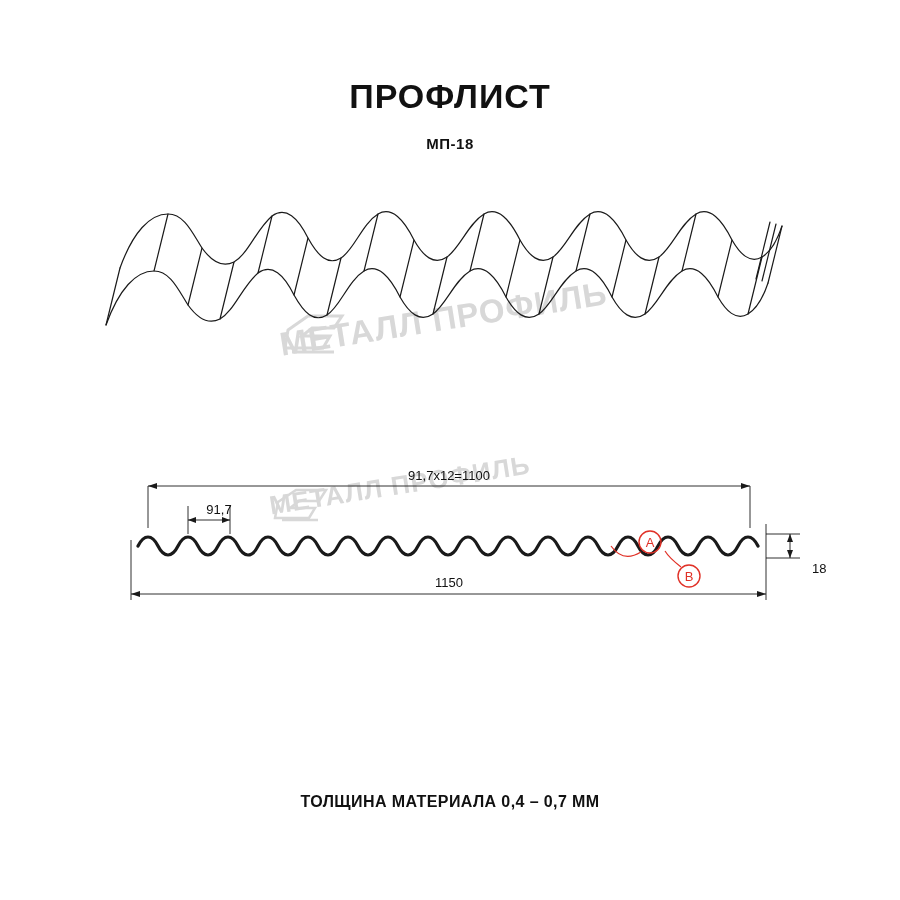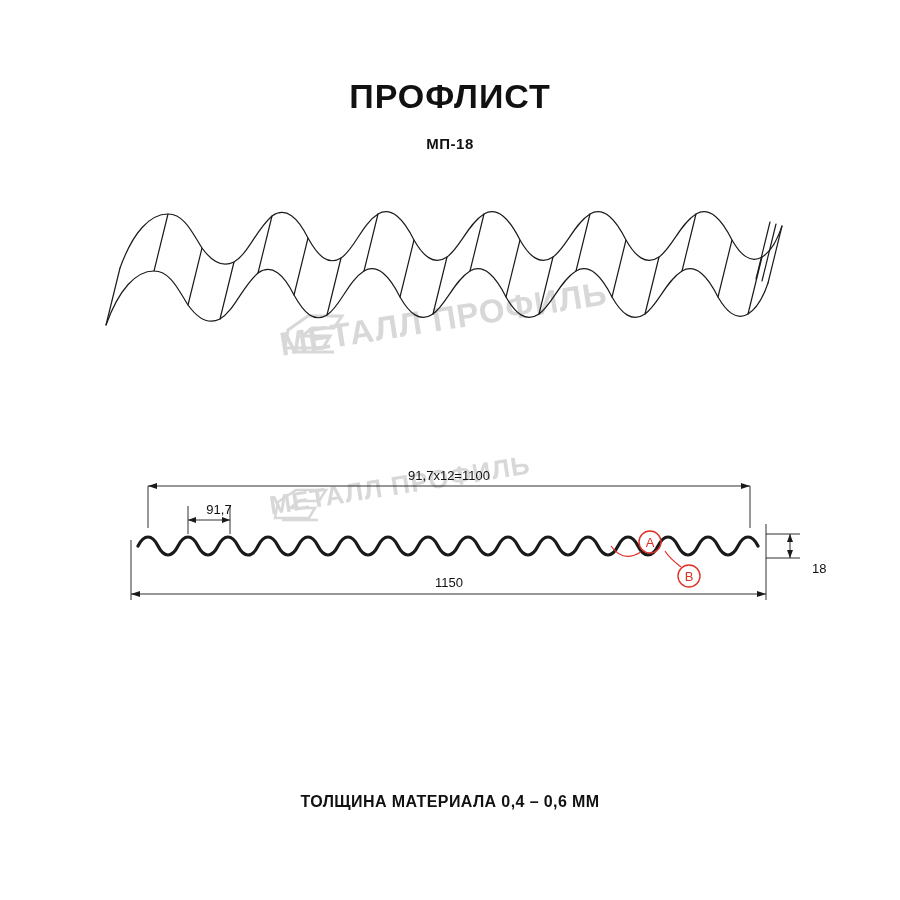--- a/index.html
+++ b/index.html
@@ -271,14 +271,14 @@
       </g>
 
       <g>
         <circle cx="689" cy="576" r="11" fill="none" stroke="#e03127" stroke-width="1.4"></circle>
         <text class="callout-text" x="689" y="581" text-anchor="middle">B</text>
         <path d="M681 567 C 672 560, 668 556, 665 551" stroke="#e03127" stroke-width="1.2" fill="none"></path>
       </g>
     </g>
   </svg>
 
-  <div class="footer-note">ТОЛЩИНА МАТЕРИАЛА 0,4 – 0,6 ММ</div>
+  <div class="footer-note">ТОЛЩИНА МАТЕРИАЛА 0,4 – 0,7 ММ</div>
 </div>
 
 </body></html>

